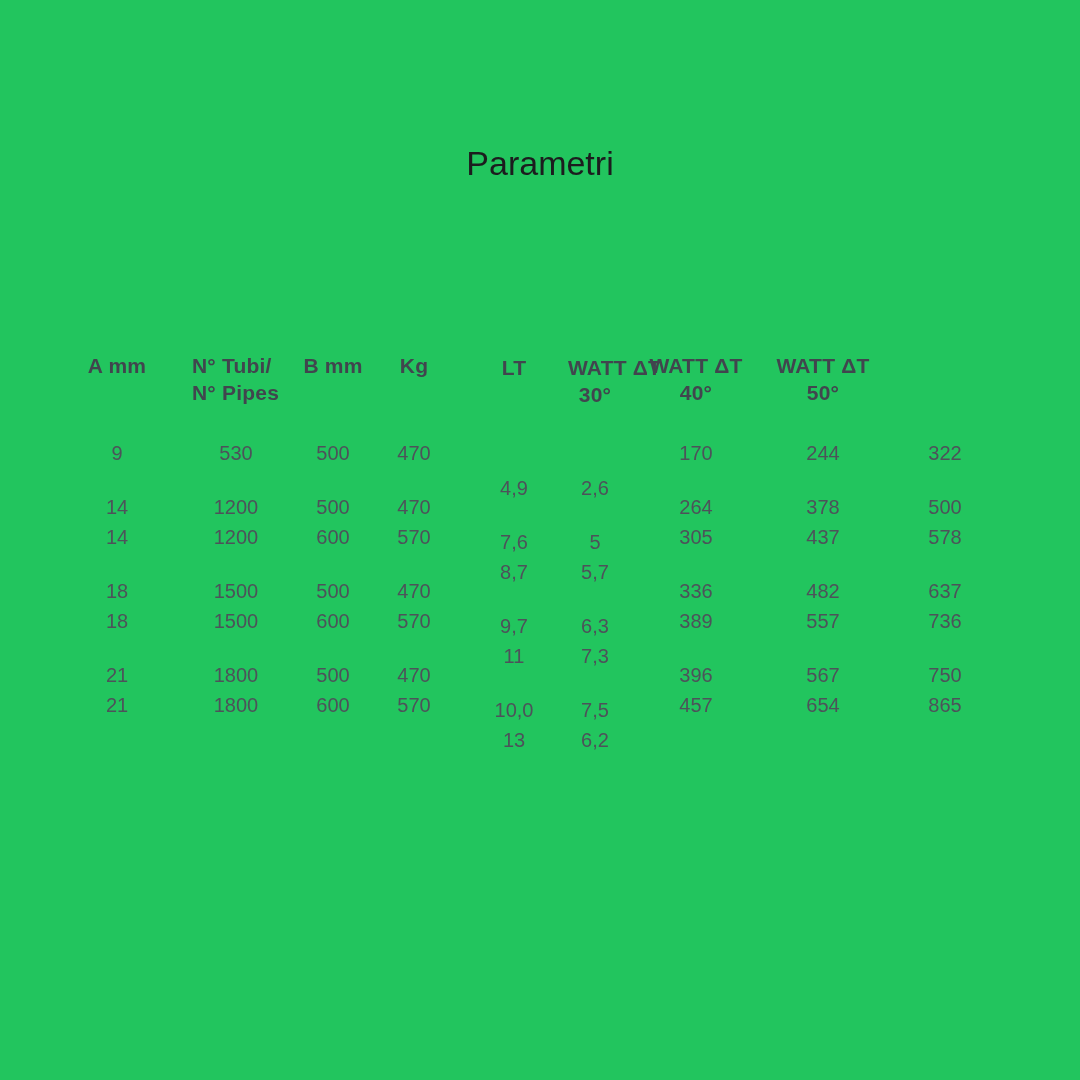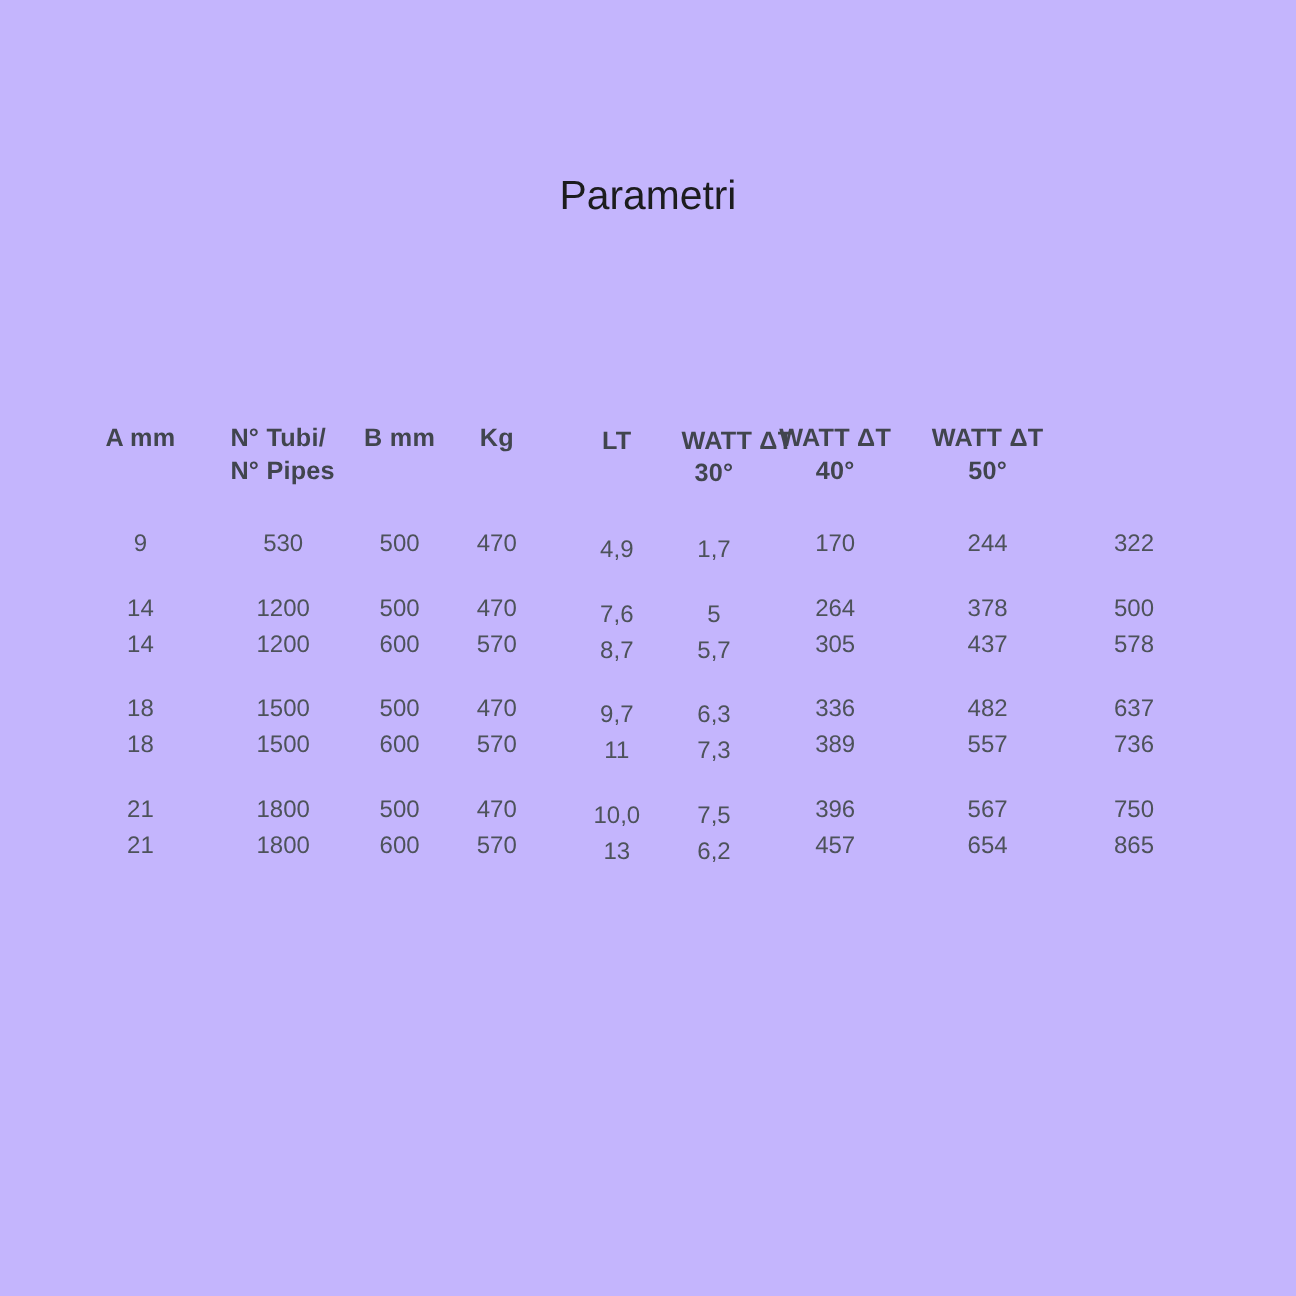--- a/index.html
+++ b/index.html
@@ -1,20 +1,20 @@
 <!DOCTYPE html>
 <html><head>
 <meta charset="utf-8">
 <style>
   html, body { margin: 0; padding: 0; background: #ffffff; }
   .canvas {
     position: relative;
     width: 1080px;
     height: 1080px;
-    background: #c4b5fd;
+    background: #22c55e;
     overflow: hidden;
     font-family: "Liberation Sans", sans-serif;
   }
   .page-title {
     position: absolute;
     top: 143px;
     left: 0;
     width: 1080px;
     text-align: center;
     font-size: 34px;
@@ -51,21 +51,21 @@
     height: 28px;
     margin-top: 2px;
   }
   .row.data .cell {
     font-size: 20px;
     line-height: 28px;
     font-weight: 500;
     color: #4d525a;
   }
   .row.data .cell:nth-child(5),
-  .row.data .cell:nth-child(6) { transform: translateY(5px); }
+  .row.data .cell:nth-child(6) { transform: translateY(5px); margin-top: 30px; }
   .row.data.first-row { margin-top: 31px; }
   .row.data.group-gap { margin-top: 26px; }
 </style>
 </head>
 <body>
 
 <div class="canvas">
 
   <div class="page-title">Parametri</div>
 
@@ -102,21 +102,21 @@
       </div>
     </div>
 
     <div id="rows">
         <div class="row data first-row">
           <div class="cell">9</div>
           <div class="cell">530</div>
           <div class="cell">500</div>
           <div class="cell">470</div>
           <div class="cell">4,9</div>
-          <div class="cell">1,7</div>
+          <div class="cell">2,6</div>
           <div class="cell">170</div>
           <div class="cell">244</div>
           <div class="cell">322</div>
         </div>
         <div class="row data group-gap">
           <div class="cell">14</div>
           <div class="cell">1200</div>
           <div class="cell">500</div>
           <div class="cell">470</div>
           <div class="cell">7,6</div>

